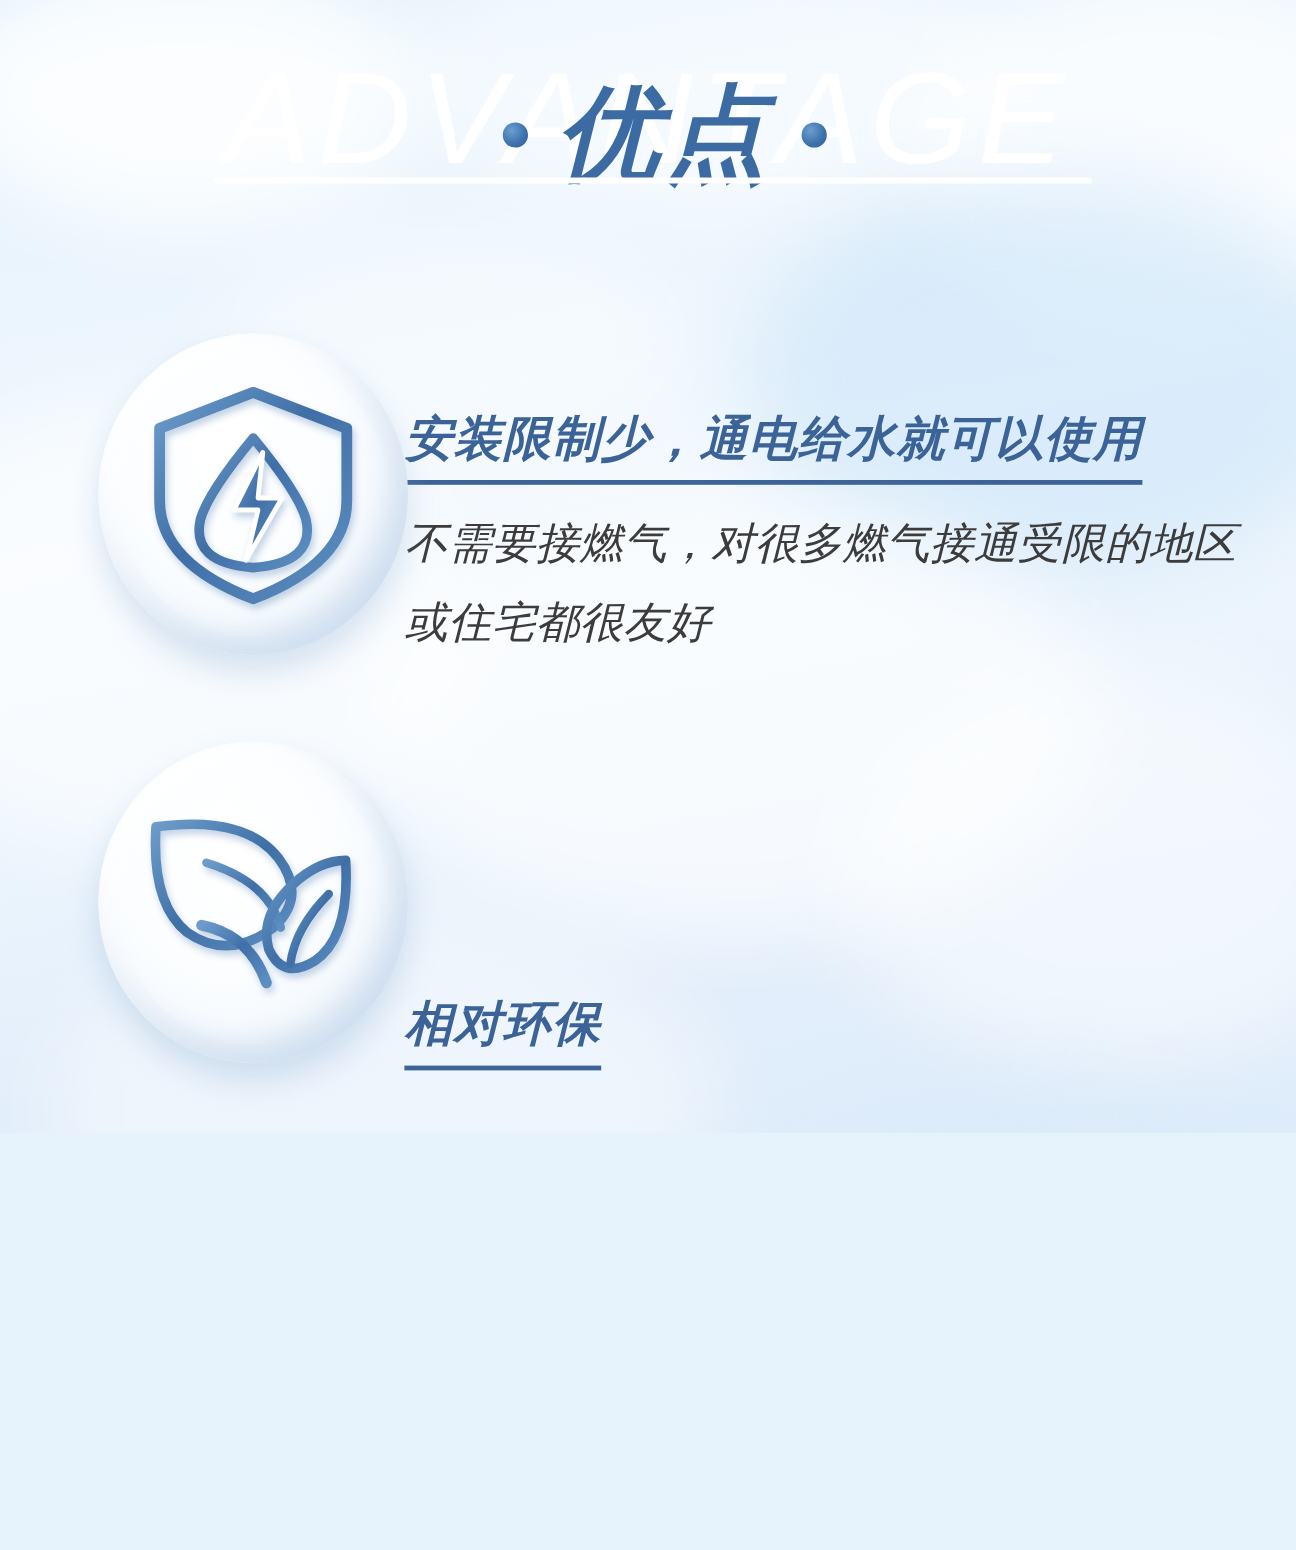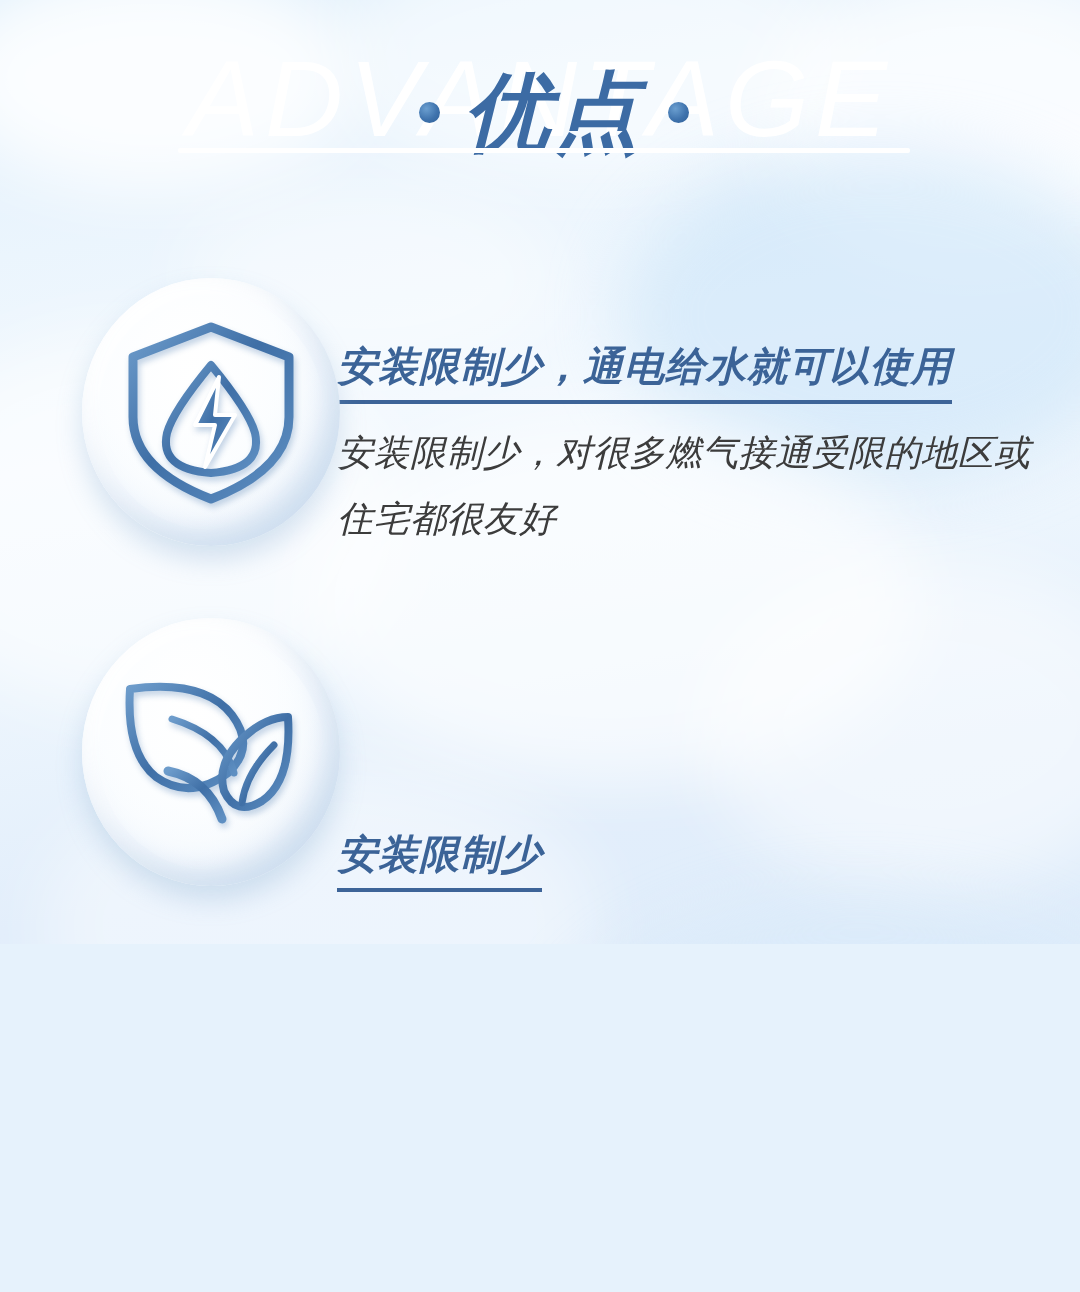--- a/index.html
+++ b/index.html
@@ -220,21 +220,21 @@
           <path d="M88 8 L166 38 L166 98 Q166 150 88 180 Q10 150 10 98 L10 38 Z" fill="none" stroke="url(#g1)" stroke-width="9" stroke-linejoin="round" stroke-linecap="round"></path>
 
           <path d="M88 46 Q126 92 132 114 Q140 150 88 154 Q36 150 44 114 Q50 92 88 46 Z" fill="none" stroke="url(#g1)" stroke-width="8" stroke-linejoin="round" stroke-linecap="round"></path>
 
           <path d="M96 58 L72 106 L92 106 L82 148 L112 96 L92 96 Z" fill="url(#g1)" stroke="#ffffff" stroke-width="4" stroke-linejoin="round"></path>
         </svg>
       </div>
     </div>
     <div class="text-col">
       <h3 class="sec-heading">安装限制少，通电给水就可以使用</h3>
-      <p class="sec-body">安装限制少，对很多燃气接通受限的地区或住宅都很友好</p>
+      <p class="sec-body">不需要接燃气，对很多燃气接通受限的地区或住宅都很友好</p>
     </div>
   </div>
 
   <div class="section" id="section-1">
     <div class="icon-wrap">
       <div class="icon-circle">
         <svg width="190" height="170" viewBox="0 0 190 170">
           <defs>
             <linearGradient id="g2" x1="0" y1="0" x2="1" y2="1">
               <stop offset="0%" stop-color="#6d9ccb"></stop>
@@ -249,21 +249,21 @@
 
           <path d="M172 50 Q176 114 146 134 Q120 150 108 124 Q100 96 128 70 Q150 50 172 50 Z" fill="none" stroke="url(#g2)" stroke-width="8" stroke-linejoin="round" stroke-linecap="round"></path>
 
           <path d="M158 78 Q130 106 126 136" fill="none" stroke="url(#g2)" stroke-width="7" stroke-linecap="round"></path>
 
           <path d="M52 104 Q92 112 106 152" fill="none" stroke="url(#g2)" stroke-width="9" stroke-linecap="round"></path>
         </svg>
       </div>
     </div>
     <div class="text-col">
-      <h3 class="sec-heading">安装限制少</h3>
+      <h3 class="sec-heading">相对环保</h3>
     </div>
   </div>
 
   <div class="section" id="section-2">
     <div class="icon-wrap">
       <div class="icon-circle">
         <svg width="180" height="180" viewBox="0 0 180 180">
           <defs>
             <linearGradient id="g3" x1="0" y1="0" x2="1" y2="1">
               <stop offset="0%" stop-color="#6d9ccb"></stop>

